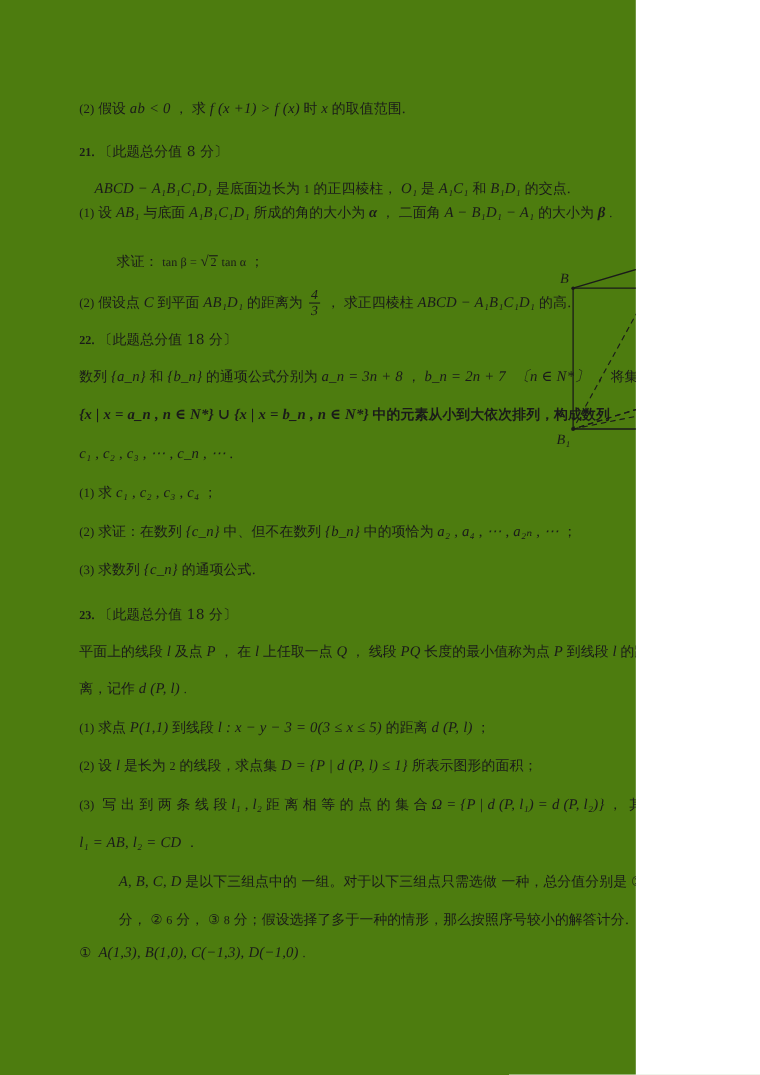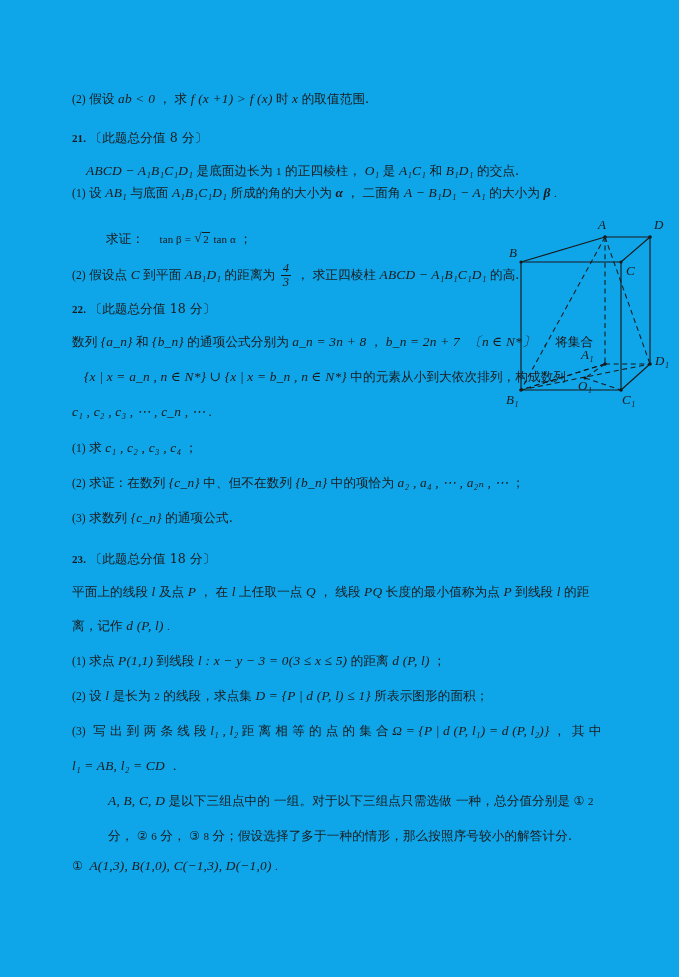--- a/index.html
+++ b/index.html
@@ -6,23 +6,23 @@
     margin: 0;
     padding: 0;
     background: #ffffff;
   }
   body {
     font-family: "Liberation Serif", "DejaVu Serif", serif;
     color: #1a1a1a;
   }
   #page {
     position: relative;
-    width: 679px;
+    width: 578px;
     height: 977px;
-    background: #0ea5e9;
+    background: #4d7c0f;
     overflow: hidden;
   }
   .content {
     position: absolute;
     left: 72px;
     top: 70px;
     width: 560px;
   }
   .line {
     position: absolute;
@@ -152,21 +152,21 @@
       <span class="cn">，</span>
       <span class="cn">二面角</span>
       <span class="mi">A − B₁D₁ − A₁</span>
       <span class="cn">的大小为</span>
       <span class="mi bold">β</span>
       <span class="mn">.</span>
     </div>
 
     <div class="line" style="left:34px; top:161px;">
       <span class="cn">求证：</span>
-      <span class="mn" style="margin-left:12px;">tan β =</span>
+      <span class="mn" style="margin-left:0;">tan β =</span>
       <span class="sqrt"><span class="rad mn">2</span></span>
       <span class="mn">tan α</span>
       <span class="cn">；</span>
     </div>
 
     <div class="line" style="left:0px; top:192px;">
       <span class="num-label">(2)</span>
       <span class="cn">假设点</span>
       <span class="mi">C</span>
       <span class="cn">到平面</span>
@@ -194,21 +194,21 @@
       <span class="mi">{b_n}</span>
       <span class="cn">的通项公式分别为</span>
       <span class="mi">a_n = 3n + 8</span>
       <span class="cn">，</span>
       <span class="mi">b_n = 2n + 7</span>
       <span class="mi" style="margin-left:5px;">〔n ∈ N*〕</span>
       <span class="cn">，</span>
       <span class="cn">将集合</span>
     </div>
 
-    <div class="line" style="left:12px; top:300px;">
+    <div class="line" style="left:0px; top:300px;font-weight:bold;">
       <span class="mi">{x | x = a_n , n ∈ N*} ∪ {x | x = b_n , n ∈ N*}</span>
       <span class="cn">中的元素从小到大依次排列，构成数列</span>
     </div>
 
     <div class="line" style="left:0px; top:335px;">
       <span class="mi">c₁ , c₂ , c₃ , ⋯ , c_n , ⋯ .</span>
     </div>
 
     <div class="line" style="left:0px; top:371px;">
       <span class="num-label">(1)</span>

